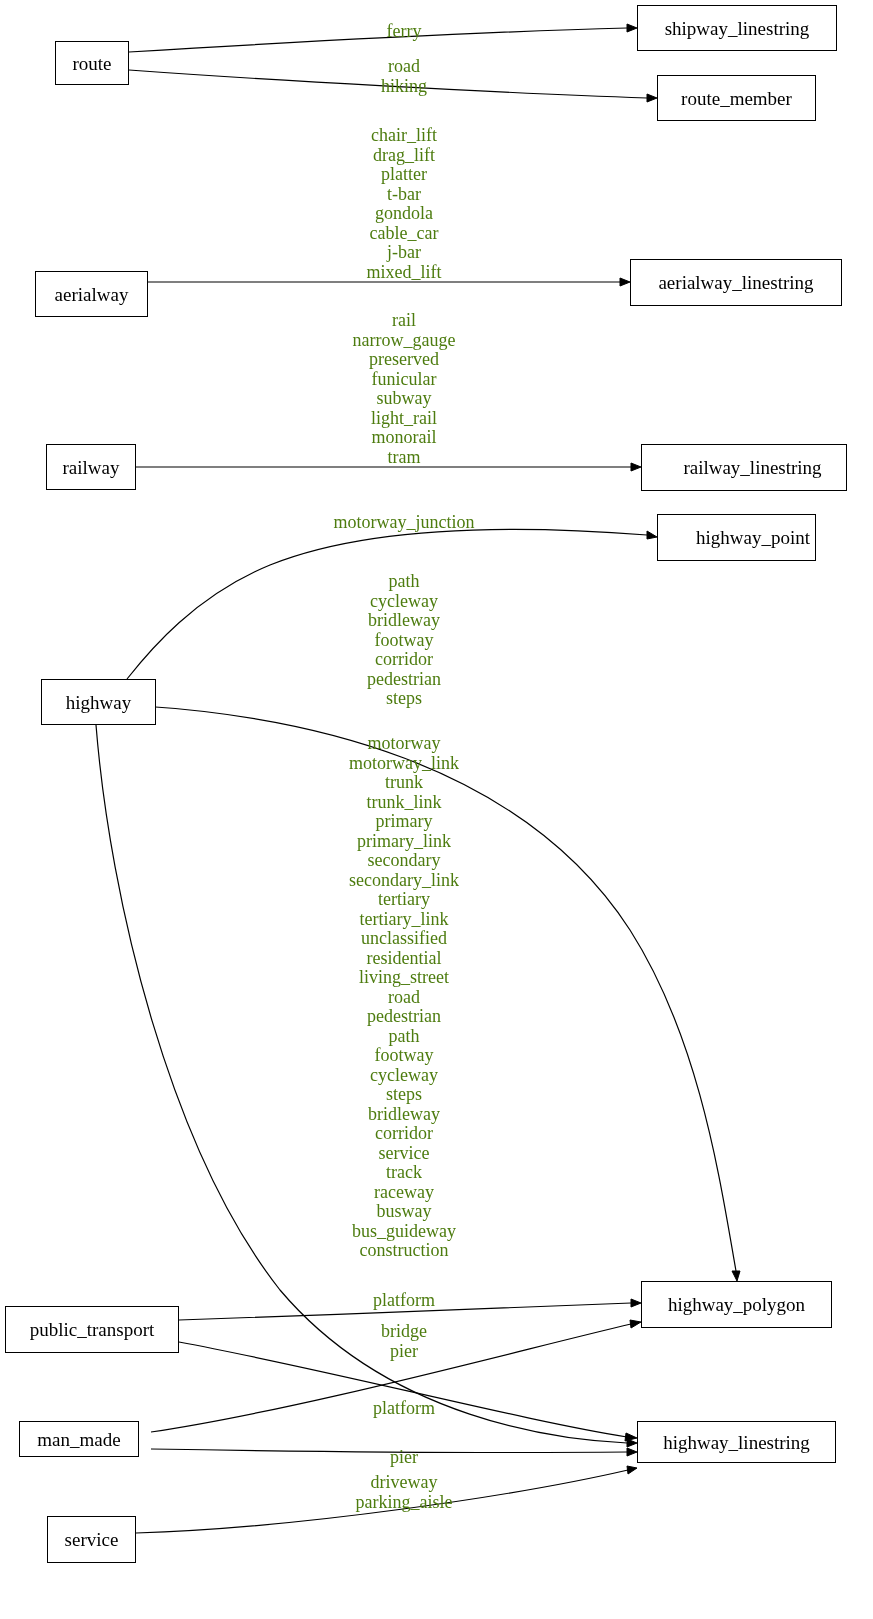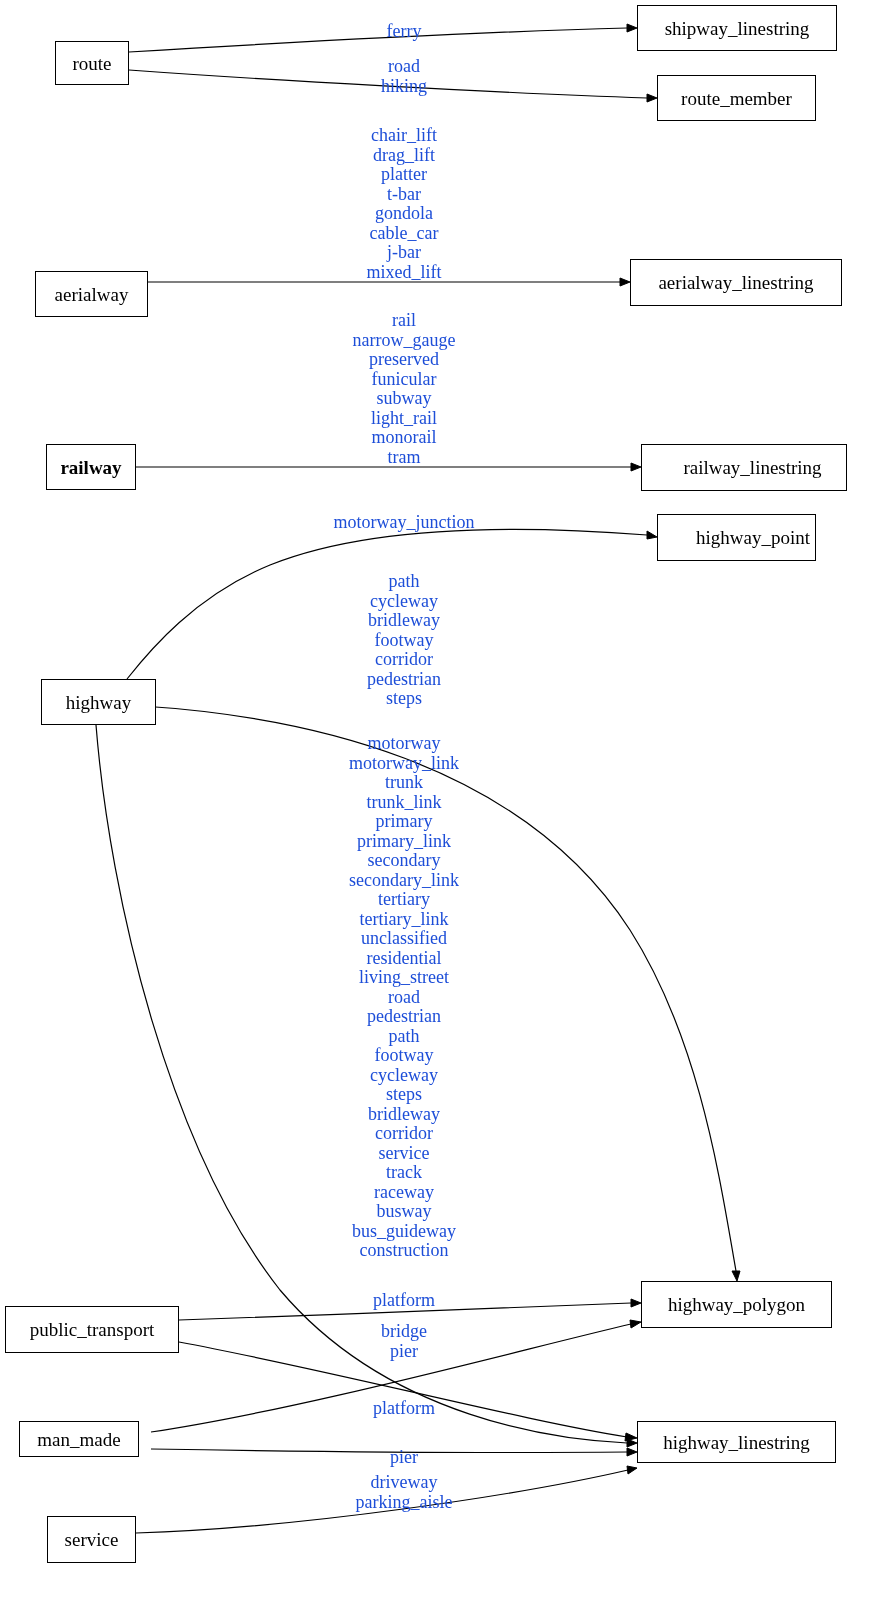--- a/index.html
+++ b/index.html
@@ -25,21 +25,21 @@
     font-size: 19px;
     line-height: 1;
     display: flex;
     align-items: center;
     justify-content: center;
     white-space: nowrap;
   }
   .edge-label {
     position: absolute;
     box-sizing: border-box;
-    color: #1d4ed8;
+    color: #4d7c0f;
     font-family: "Liberation Serif", serif;
     font-size: 18px;
     line-height: 19.5px;
     text-align: center;
     white-space: pre;
     transform: translateX(-50%);
   }
   svg.edges {
     position: absolute;
     left: 0;
@@ -111,21 +111,21 @@
   </div>
   <div class="node" style="left:657px; top:75px; width:159px; height:46px;">
     <span>route_member</span>
   </div>
   <div class="node" style="left:35px; top:259px; width:113px; height:46px;margin-top:12px;">
     <span>aerialway</span>
   </div>
   <div class="node" style="left:630px; top:259px; width:212px; height:47px;">
     <span>aerialway_linestring</span>
   </div>
-  <div class="node" style="left:46px; top:444px; width:90px; height:46px;font-weight:bold;">
+  <div class="node" style="left:46px; top:444px; width:90px; height:46px;">
     <span>railway</span>
   </div>
   <div class="node" style="left:641px; top:444px; width:206px; height:47px;padding-left:17px;">
     <span>railway_linestring</span>
   </div>
   <div class="node" style="left:657px; top:514px; width:159px; height:47px;padding-left:33px;">
     <span>highway_point</span>
   </div>
   <div class="node" style="left:41px; top:679px; width:115px; height:46px;">
     <span>highway</span>

